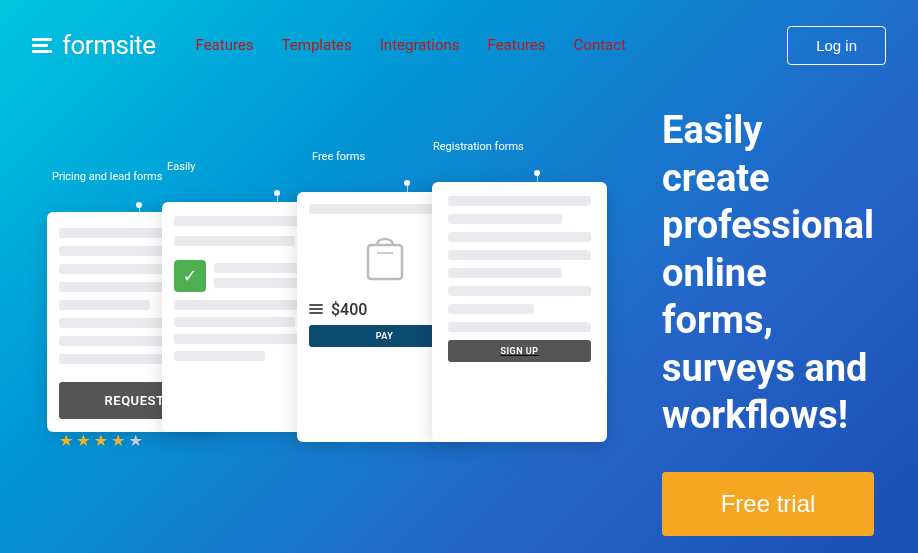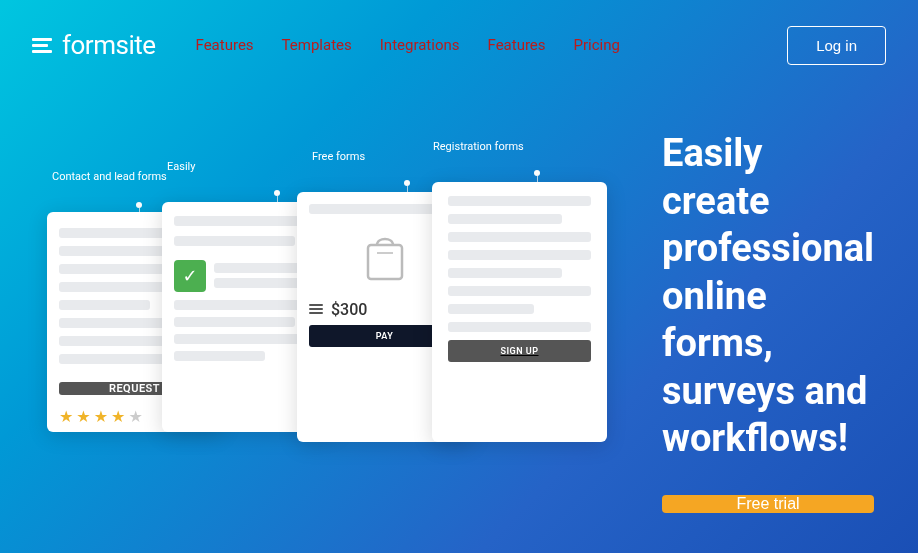--- a/index.html
+++ b/index.html
@@ -177,24 +177,24 @@
       border-radius: 3px;
     }
     .form-row-bar.short { width: 60%; }
     .form-row-bar.medium { width: 80%; }
     .form-row-bar.full { width: 100%; }
 
     .request-btn {
       margin: 6px 12px;
       background: #555;
       color: white;
-      font-size: 11px;
+      font-size: 13px;
       font-weight: 600;
       text-align: center;
-      padding: 0;
+      padding: 11px;
       border-radius: 3px;
       letter-spacing: 0.5px;
     }
 
     
     .stars-row {
       display: flex;
       gap: 3px;
       padding: 6px 12px;
     }
@@ -259,21 +259,21 @@
       height: 2px;
       background: #555;
       border-radius: 1px;
     }
     .price-text {
       font-size: 16px;
       color: #333;
       font-weight: 500;
     }
     .pay-btn {
-      background: #0f172a;
+      background: #0c4a6e;
       color: white;
       font-size: 9px;
       font-weight: 600;
       text-align: center;
       padding: 6px;
       border-radius: 3px;
       width: 100%;
       margin-top: 4px;
       letter-spacing: 0.5px;
     }
@@ -308,22 +308,23 @@
       font-weight: 700;
       line-height: 1.25;
       margin-bottom: 32px;
     }
     .free-trial-btn {
       display: block;
       width: 100%;
       background: #f5a623;
       color: white;
       text-align: center;
-      font-size: 16px;
+      font-size: 24px;
       font-weight: 400;
+      padding: 18px;
       border-radius: 4px;
       border: none;
       cursor: pointer;
     }
   </style>
 </head>
 <body>
 
 <header class="header">
   <div class="logo">
@@ -332,32 +333,32 @@
         <span></span>
         <span></span>
     </div>
     <span class="logo-text">formsite</span>
   </div>
   <nav>
     <a>Features</a>
     <a>Templates</a>
     <a>Integrations</a>
     <a>Features</a>
-    <a>Pricing</a>
+    <a>Contact</a>
   </nav>
   <div class="header-right">
     <button class="login-btn">Log in</button>
   </div>
 </header>
 
 <main class="main">
 
   <div class="forms-showcase">
 
-    <span class="card-label card-1-label">Contact and lead forms</span>
+    <span class="card-label card-1-label">Pricing and lead forms</span>
     <div class="card-dot card-1-dot"></div>
     <div class="card-line card-1-line"></div>
 
     <span class="card-label card-2-label">Easily</span>
     <div class="card-dot card-2-dot"></div>
     <div class="card-line card-2-line"></div>
 
     <span class="card-label card-3-label">Free forms</span>
     <div class="card-dot card-3-dot"></div>
     <div class="card-line card-3-line"></div>
@@ -416,21 +417,21 @@
             <path d="M17 18 C17 10 33 10 33 18" fill="none" stroke="#bbb" stroke-width="2.5"></path>
             <line x1="17" y1="26" x2="33" y2="26" stroke="#bbb" stroke-width="1.5"></line>
           </svg>
         </div>
         <div class="order-row">
           <div class="menu-icon-small">
             <span></span>
               <span></span>
               <span></span>
           </div>
-          <span class="price-text">$300</span>
+          <span class="price-text">$400</span>
         </div>
         <div class="pay-btn">PAY</div>
       </div>
     </div>
 
     <div class="form-card card-4">
       <div class="card-4-inner">
         <div class="form-row-bar full" style="margin-bottom:8px;"></div>
         <div class="form-row-bar medium" style="margin-bottom:8px;"></div>
         <div class="form-row-bar full" style="margin-bottom:8px;"></div>

